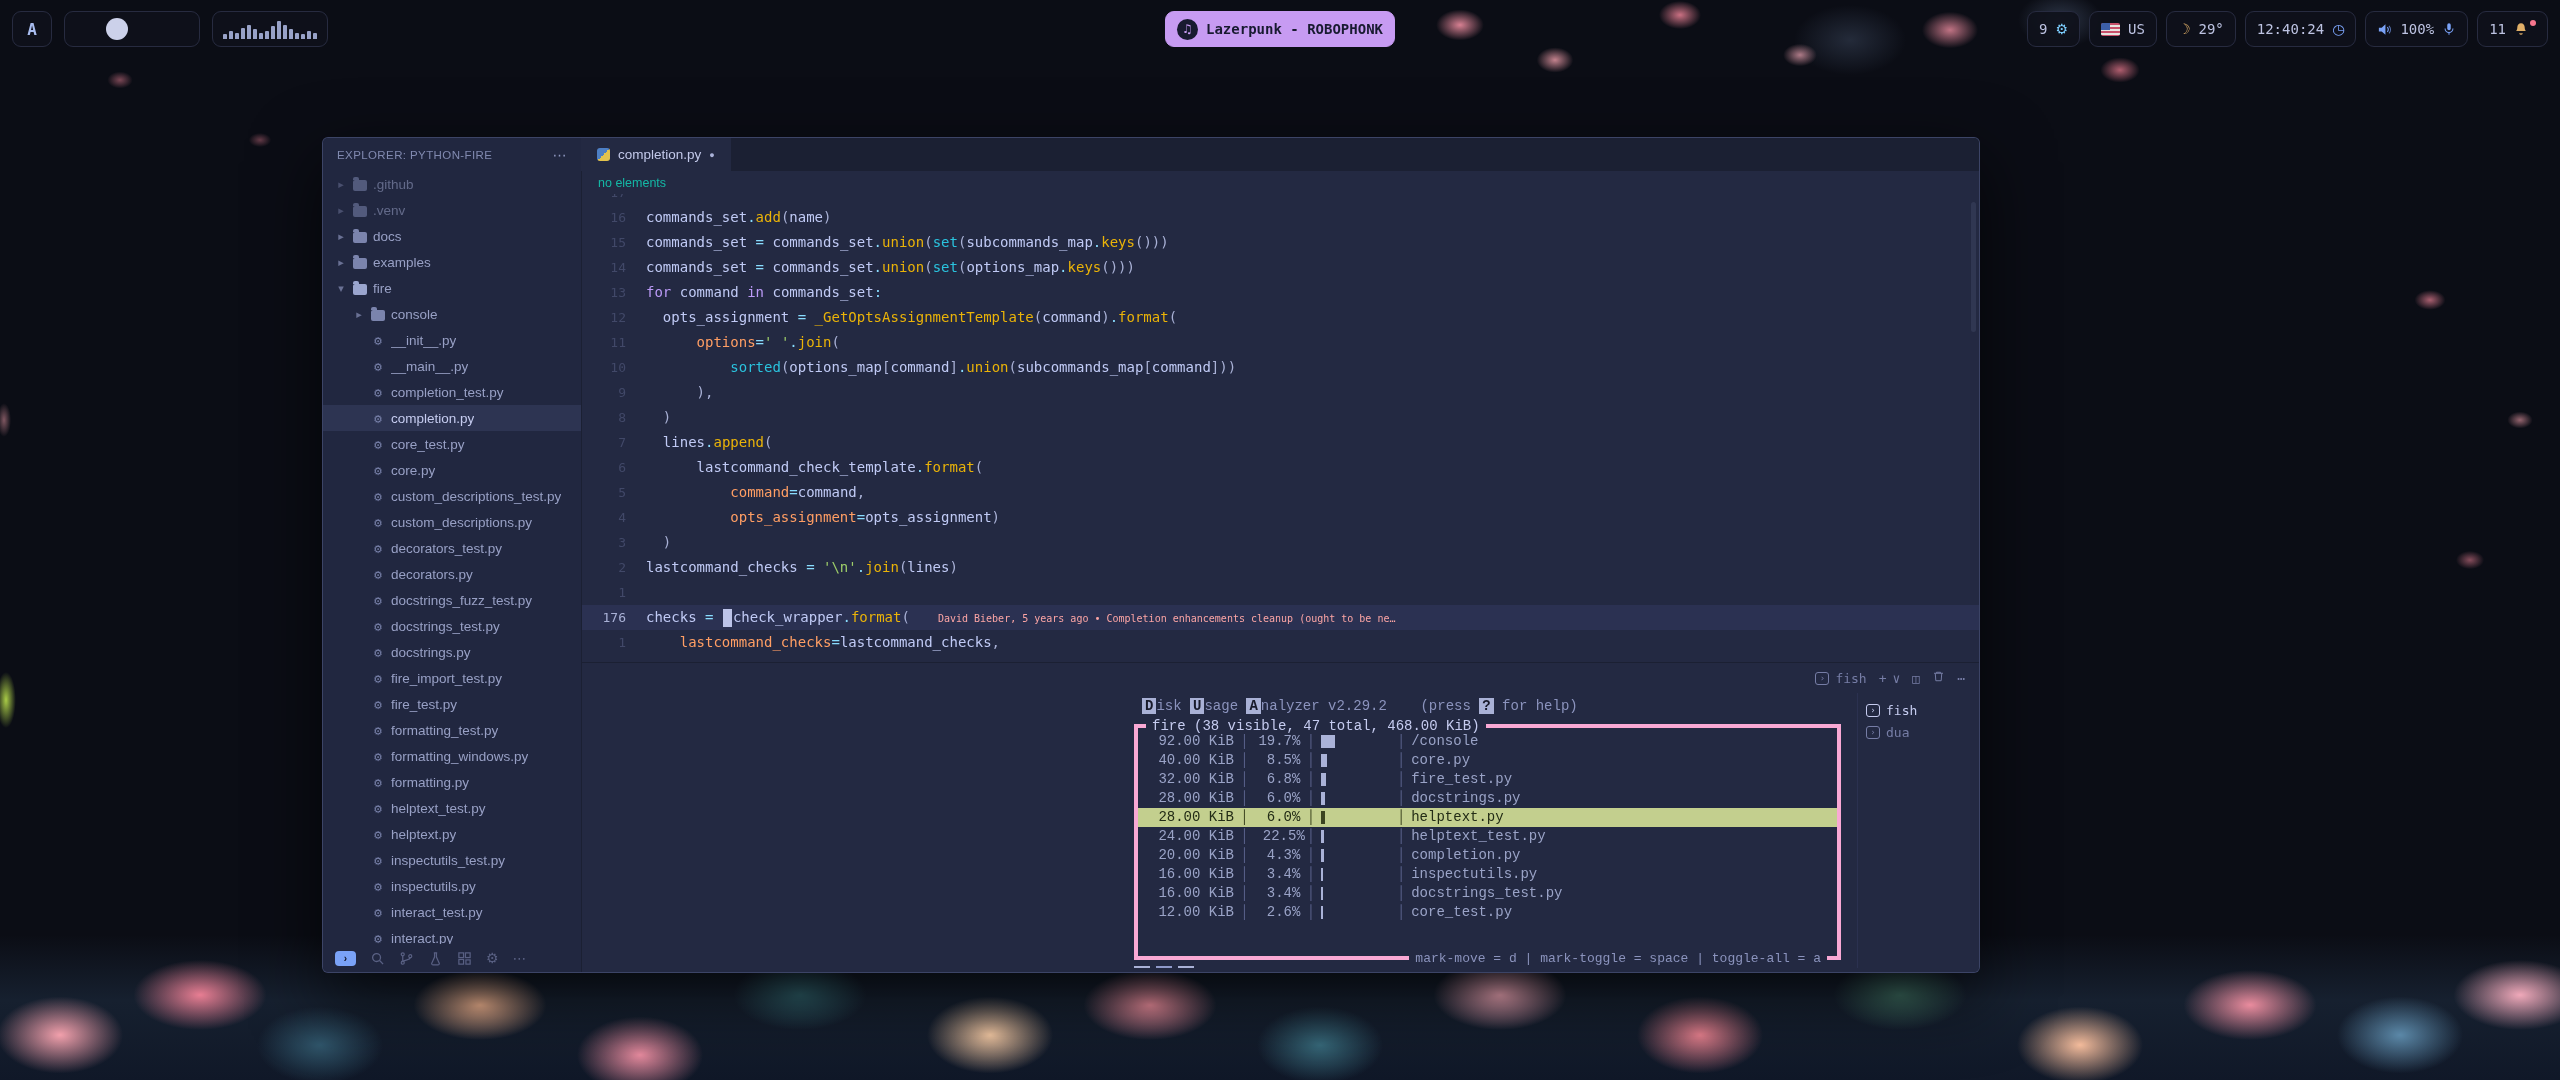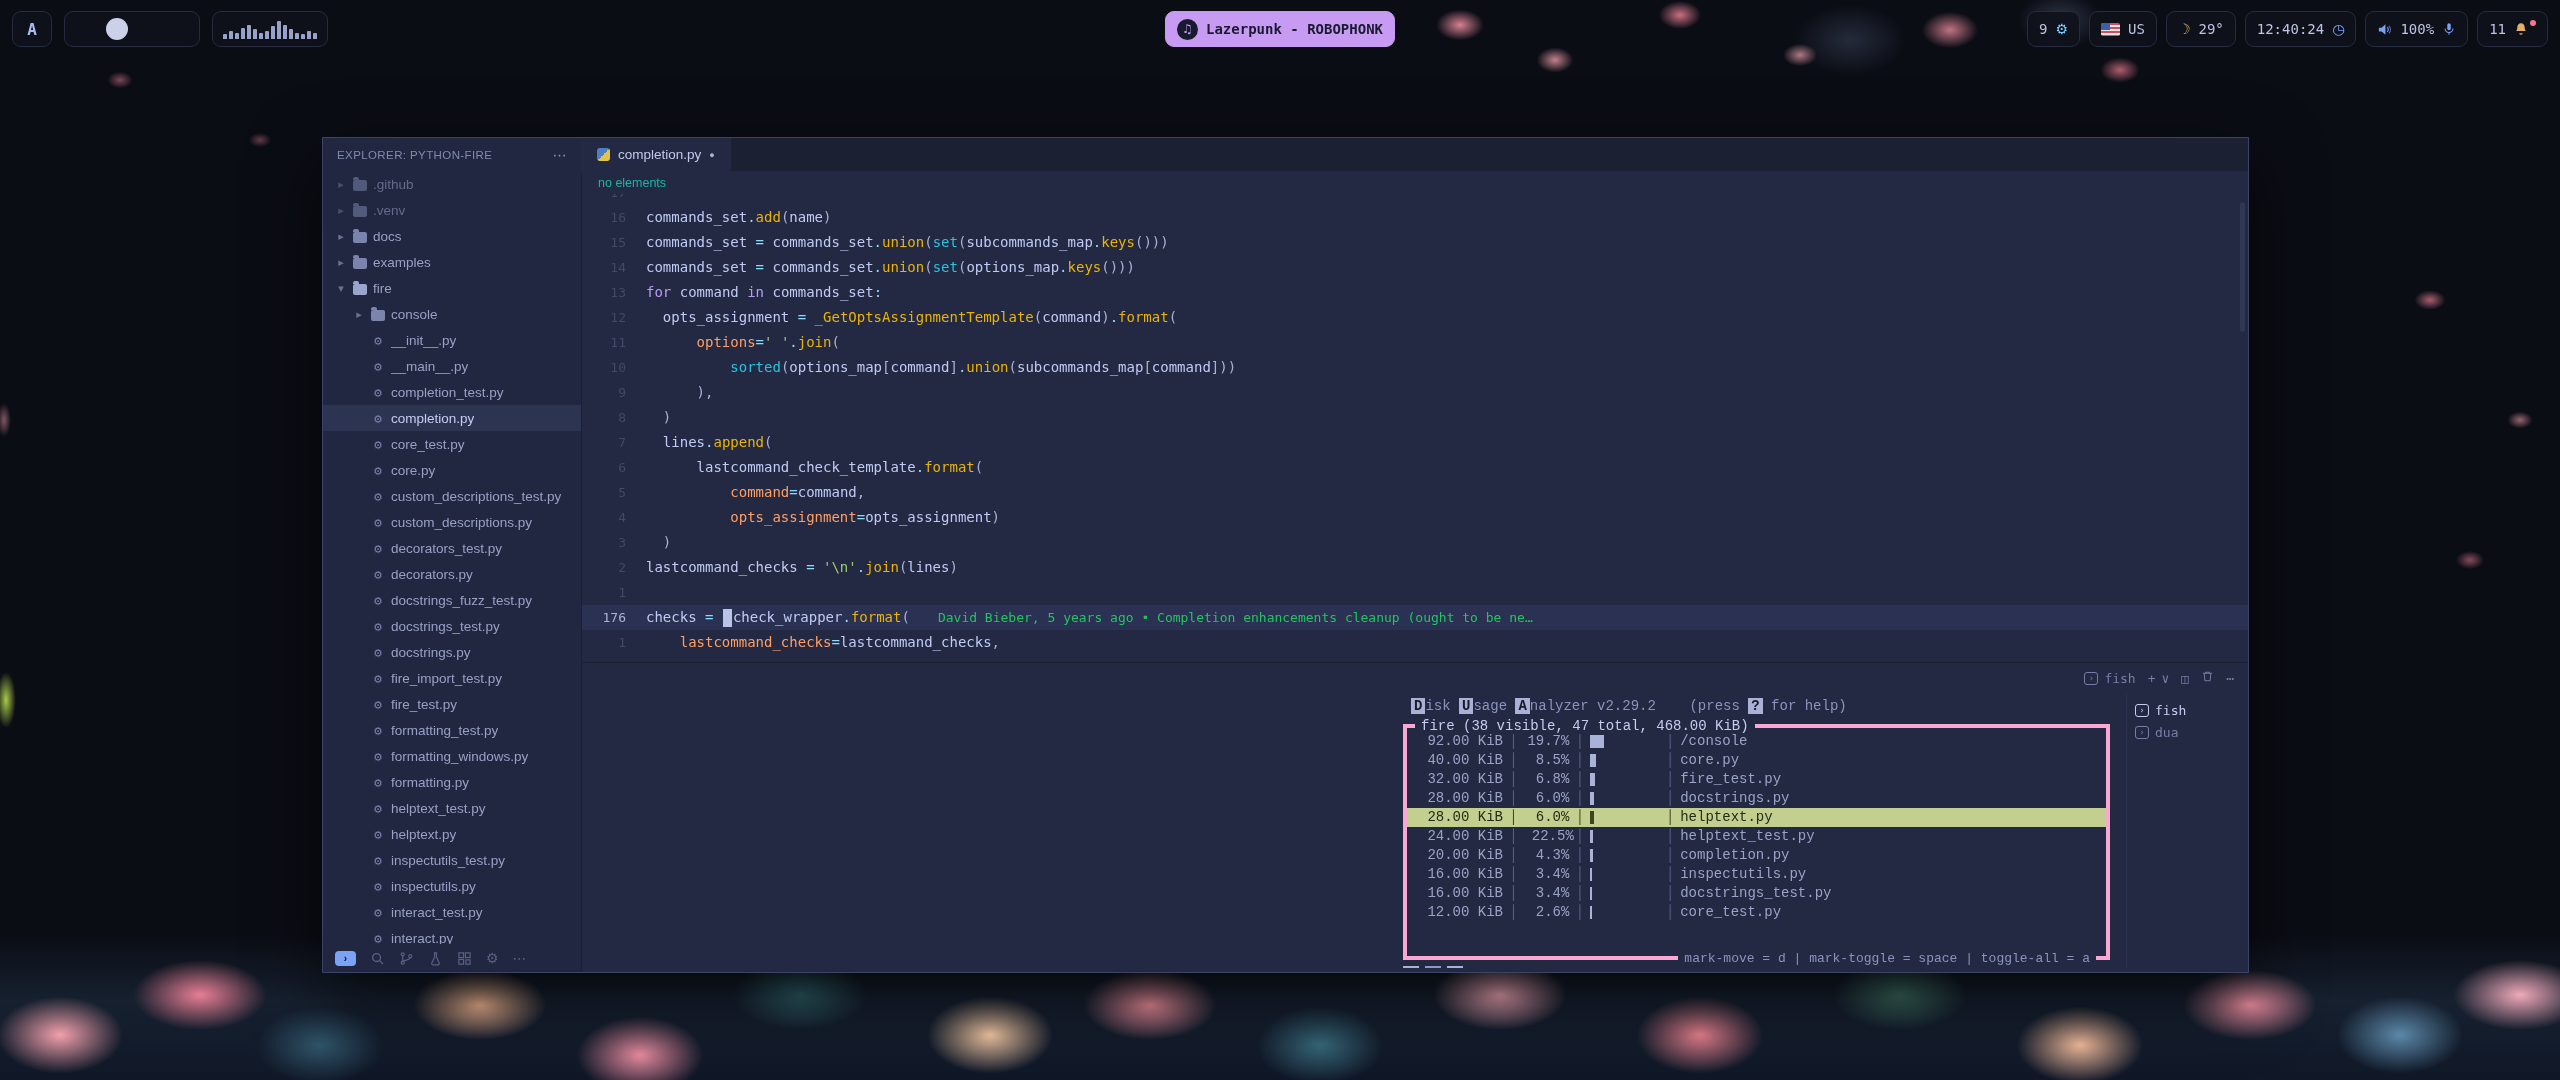--- a/index.html
+++ b/index.html
@@ -66,22 +66,22 @@
     align-items:center;justify-content:center;font-size:12px;font-family:"DejaVu Sans",sans-serif}
   .ico-teal{color:#7dcfff;font-family:"DejaVu Sans",sans-serif}
   .ico-yellow{color:#e0af68;font-family:"DejaVu Sans",sans-serif}
   .ico-blue{color:#7aa2f7;font-family:"DejaVu Sans",sans-serif}
   .flag{width:19px;height:13px;border-radius:2px;overflow:hidden;position:relative;flex:none;
     background:repeating-linear-gradient(180deg,#c8506a 0 2px,#e8e4e0 2px 4px)}
   .flag::after{content:"";position:absolute;left:0;top:0;width:9px;height:7px;background:#3c5fa8}
   .notif-dot{width:6px;height:6px;border-radius:50%;background:#f7768e;margin-left:-6px;margin-top:-12px}
 
   
-  .window{position:absolute;left:322px;top:137px;width:1927px;height:836px;background:#232942;
-    border:1px solid rgba(110,120,170,.35);border-radius:1px;overflow:hidden;display:flex;
+  .window{position:absolute;left:322px;top:137px;width:1658px;height:836px;background:#232942;
+    border:1px solid rgba(110,120,170,.35);border-radius:6px;overflow:hidden;display:flex;
     flex-direction:column;box-shadow:0 24px 70px rgba(0,0,0,.65)}
   .win-top{height:33px;display:flex;flex:none}
   .sb-header{width:258px;flex:none;display:flex;align-items:center;padding:0 14px;font-size:11.5px;
     letter-spacing:.4px;color:#818ab0;background:#212740}
   .sb-kebab{margin-left:auto;cursor:pointer;font-size:14px;color:#8f98c0}
   .tabstrip{flex:1;background:#1b2033;display:flex}
   .tab{background:#232942;display:flex;align-items:center;gap:8px;padding:0 16px;color:#c3c9ea;
     font-size:13.5px;cursor:pointer}
   .pyico{width:13px;height:13px;border-radius:3px;flex:none;
     background:linear-gradient(135deg,#4d7fc4 0 50%,#e3c34c 50% 100%)}
@@ -126,21 +126,21 @@
     font-size:14px;white-space:pre}
   .ln{width:64px;flex:none;padding-right:20px;text-align:right;color:#414868;font-size:13px}
   .code-text{white-space:pre}
   .code-row.current{background:#2b3152}
   .code-row.current .ln{color:#a9b1d6}
 
   
   .tk-var{color:#c0caf5}.tk-op{color:#89ddff}.tk-fn{color:#eab308}.tk-br{color:#a9b1d6}
   .tk-kw{color:#bb9af7}.tk-str{color:#9ece6a}.tk-param{color:#ff9e64}.tk-builtin{color:#2ac3de}
   .tk-t{color:#a9b1d6}
-  .tk-blame{color:#22c55e;padding-left:28px;font-size:13px}
+  .tk-blame{color:#fca5a5;padding-left:28px;font-size:10px}
   .tk-cursor{display:inline-block;width:9px;height:18px;background:#bcc3e8;vertical-align:middle;margin:0 1px}
 
   
   .panel{height:310px;flex:none;display:flex;flex-direction:column;border-top:1px solid #1b2033}
   .panel-tabs{height:30px;flex:none;display:flex;align-items:stretch;padding-left:16px}
   .ptab{font-size:11.5px;letter-spacing:.5px;color:#767da6;display:flex;align-items:center;
     margin-right:18px;border-bottom:1px solid transparent;cursor:pointer}
   .ptab.active{color:#c6ccf0;border-bottom-color:#7aa2f7}
   .pctrl{margin-left:auto;display:flex;align-items:center;gap:12px;color:#767da6;font-size:13px;
     padding-right:14px;font-family:"DejaVu Sans Mono",monospace}

